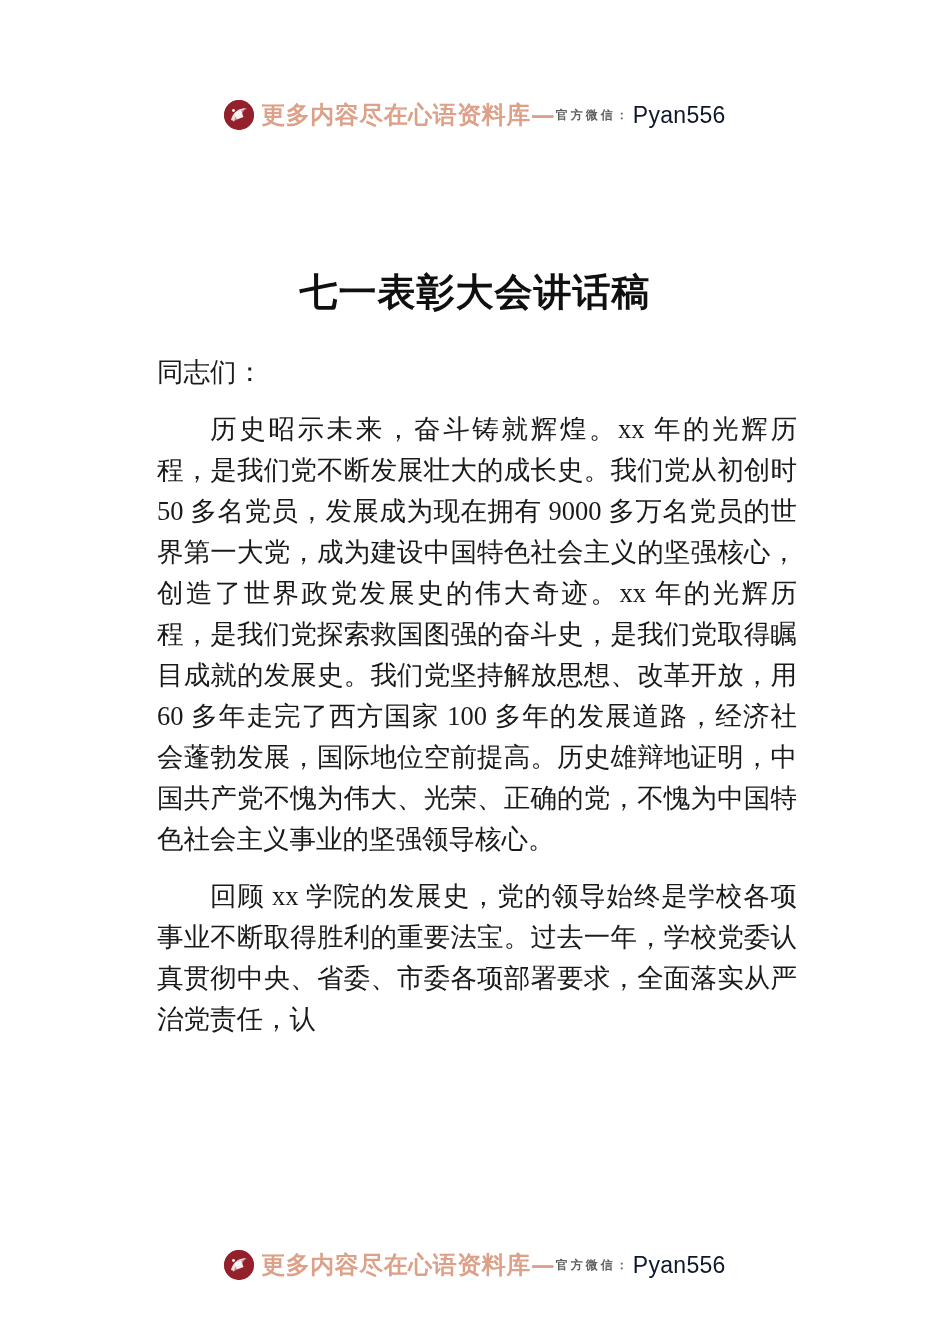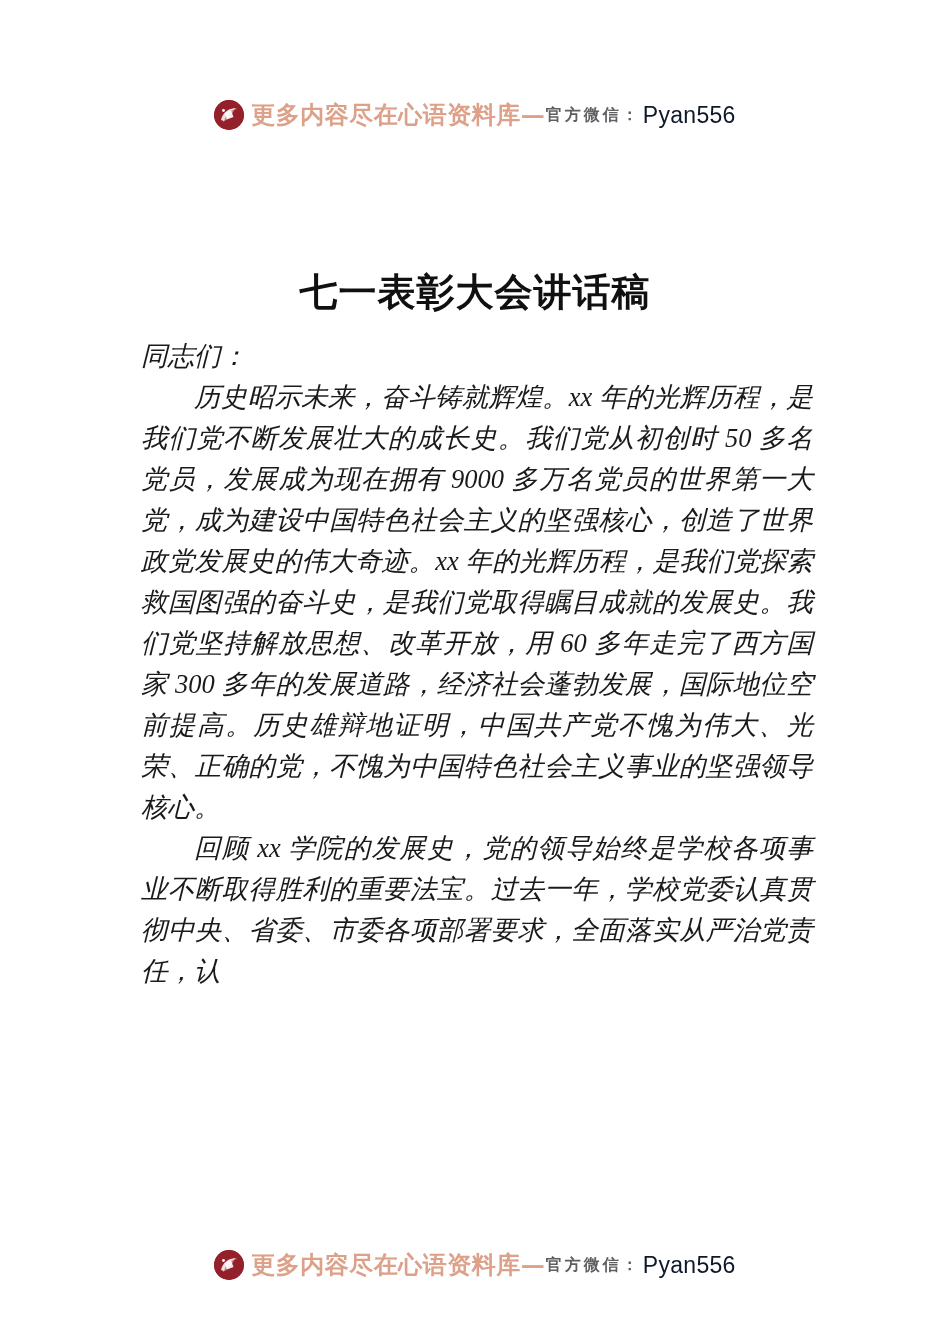--- a/index.html
+++ b/index.html
@@ -58,21 +58,21 @@
   .wm-dash {
     font-family: "DejaVu Serif", "Liberation Serif", serif;
     font-weight: 700;
     font-size: 24px;
     color: #dda088;
     line-height: 1;
   }
   .wm-official {
     font-family: "Liberation Serif", "DejaVu Serif", serif;
     font-weight: 700;
-    font-size: 16px;
+    font-size: 12px;
     letter-spacing: 3px;
     color: #5d5f62;
     line-height: 1;
     margin: 0 2px 0 1px;
   }
   .wm-id {
     font-family: Liberation Sans, sans-serif;
     font-weight: 400;
     font-size: 23px;
     color: #0f172a;
@@ -102,25 +102,24 @@
     left: 141px;
     width: 672px;
     font-family: "Liberation Serif", "DejaVu Serif", serif;
     font-size: 26.5px;
     line-height: 41px;
     color: #1a1a1a;
     text-align: justify;
     text-justify: inter-character;
   }
   .doc-body p {
-    margin: 0;
+    margin: 16px;
     text-align: justify;
     text-justify: inter-character;
     word-break: break-all;
-    font-style: italic;
   }
   .doc-body p.indent { text-indent: 2em; }
 </style>
 </head>
 <body>
 
 <div class="page">
 
   <div class="watermark header">
     <span class="wm-logo">
@@ -135,21 +134,21 @@
     <span class="wm-cn">更多内容尽在心语资料库</span>
     <span class="wm-dash">—</span>
     <span class="wm-official">官方微信：</span>
     <span class="wm-id">Pyan556</span>
   </div>
 
   <div class="doc-title">七一表彰大会讲话稿</div>
 
   <div class="doc-body">
     <p>同志们：</p>
-    <p class="indent">历史昭示未来，奋斗铸就辉煌。xx 年的光辉历程，是我们党不断发展壮大的成长史。我们党从初创时 50 多名党员，发展成为现在拥有 9000 多万名党员的世界第一大党，成为建设中国特色社会主义的坚强核心，创造了世界政党发展史的伟大奇迹。xx 年的光辉历程，是我们党探索救国图强的奋斗史，是我们党取得瞩目成就的发展史。我们党坚持解放思想、改革开放，用 60 多年走完了西方国家 300 多年的发展道路，经济社会蓬勃发展，国际地位空前提高。历史雄辩地证明，中国共产党不愧为伟大、光荣、正确的党，不愧为中国特色社会主义事业的坚强领导核心。</p>
+    <p class="indent">历史昭示未来，奋斗铸就辉煌。xx 年的光辉历程，是我们党不断发展壮大的成长史。我们党从初创时 50 多名党员，发展成为现在拥有 9000 多万名党员的世界第一大党，成为建设中国特色社会主义的坚强核心，创造了世界政党发展史的伟大奇迹。xx 年的光辉历程，是我们党探索救国图强的奋斗史，是我们党取得瞩目成就的发展史。我们党坚持解放思想、改革开放，用 60 多年走完了西方国家 100 多年的发展道路，经济社会蓬勃发展，国际地位空前提高。历史雄辩地证明，中国共产党不愧为伟大、光荣、正确的党，不愧为中国特色社会主义事业的坚强领导核心。</p>
     <p class="indent">回顾 xx 学院的发展史，党的领导始终是学校各项事业不断取得胜利的重要法宝。过去一年，学校党委认真贯彻中央、省委、市委各项部署要求，全面落实从严治党责任，认</p>
   </div>
 
   <div class="watermark footer">
     <span class="wm-logo">
       <svg viewBox="0 0 30 30" xmlns="http://www.w3.org/2000/svg" aria-hidden="true">
         <circle cx="15" cy="15" r="15" fill="#93202a"></circle>
         <path d="M7 20 C9 12, 16 7, 23 9 C18 9, 12 13, 10 21 Z" fill="#ffffff" opacity="0.85"></path>
         <path d="M20 8 C14 10, 10 15, 9 22 C14 19, 19 14, 21 8 Z" fill="#f4e3e3" opacity="0.55"></path>
         <rect x="11.5" y="11.5" width="7" height="7" transform="rotate(-20 15 15)" fill="#ffffff" opacity="0.9"></rect>

